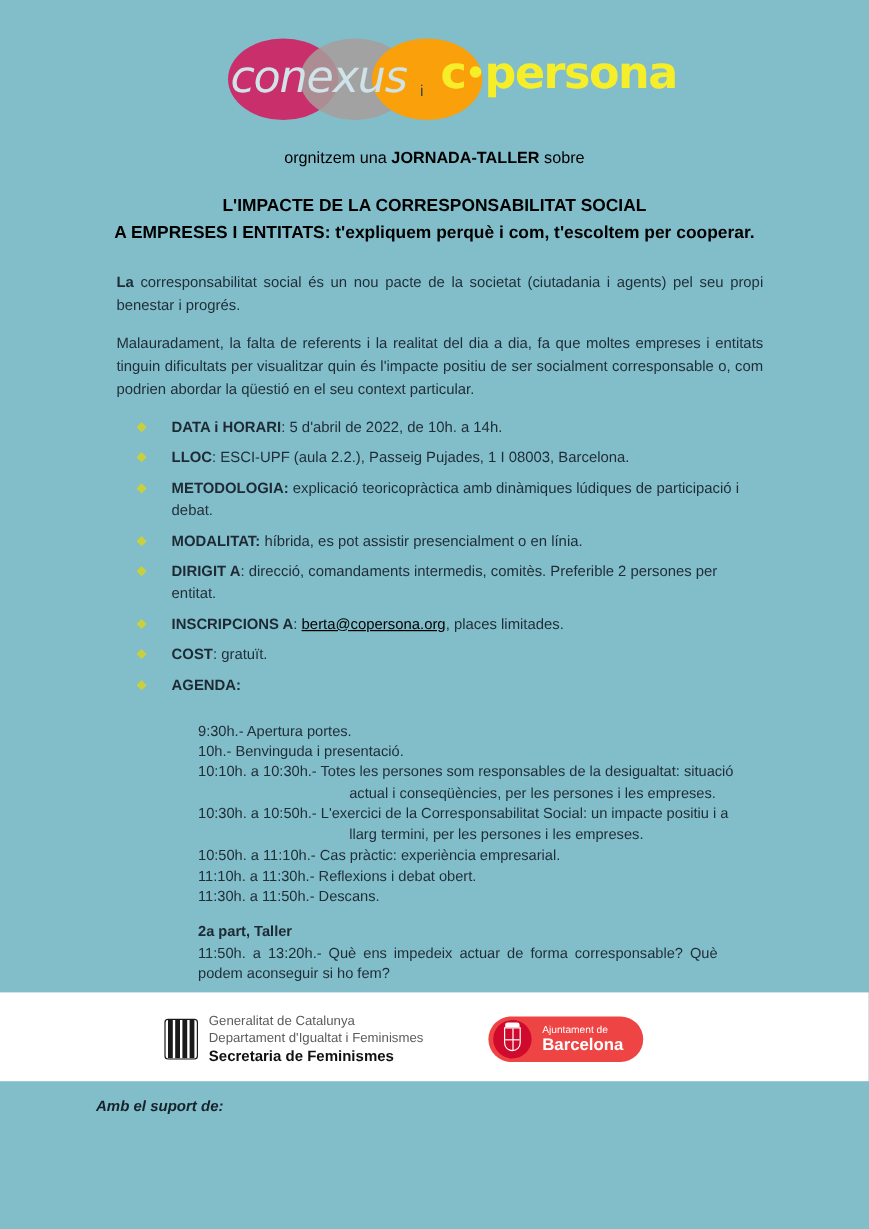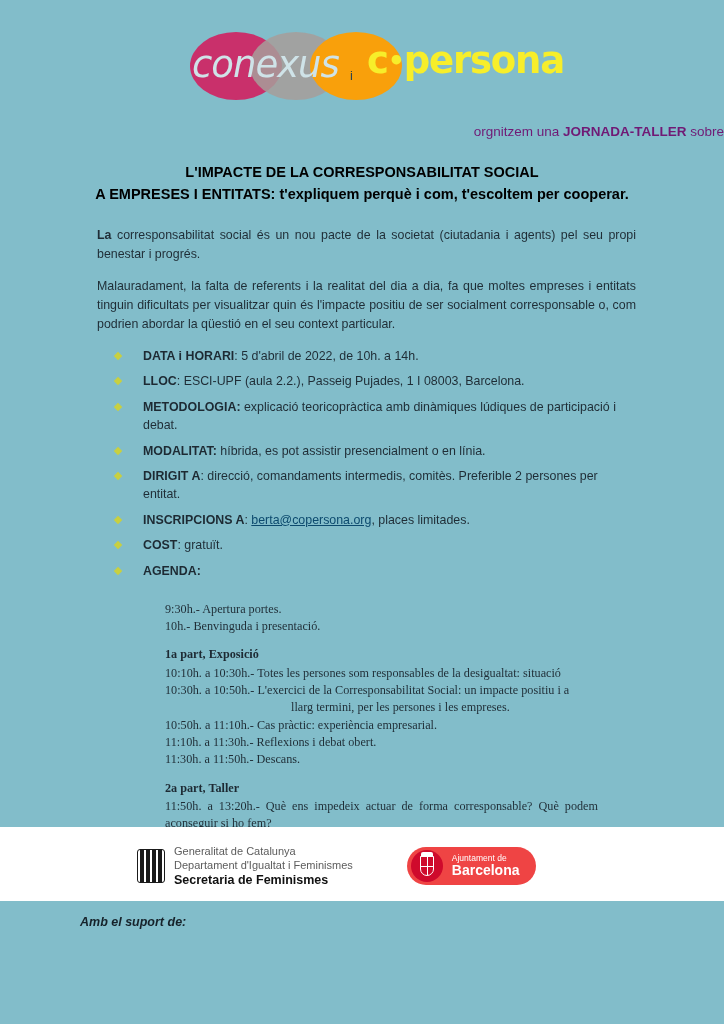--- a/index.html
+++ b/index.html
@@ -86,24 +86,24 @@
     line-height: 1;
     z-index: 5;
   }
   .copersona .dot {
     font-size: 27px;
     vertical-align: 3px;
   }
 
   
   .org-line {
-    text-align: right;
+    text-align: center;
     font-size: 13.5px;
     margin-top: 10px;
-    color: #701a75;
+    color: #000000;
   }
   .org-line b { font-weight: bold; }
 
   .main-title {
     text-align: center;
     color: #000000;
     font-size: 14.5px;
     font-weight: bold;
     line-height: 1.5;
     margin-top: 23px;
@@ -141,31 +141,30 @@
     height: 6px;
     background: #c8d040;
     transform: rotate(45deg);
     flex: 0 0 auto;
     margin-top: 5px;
     margin-right: 22px;
   }
   .bullet-label { font-weight: bold; text-align: right; }
   .bullet-text { color: #1f2d36; }
   .maillink {
-    color: #0c4a6e;
+    color: #000000;
     text-decoration: underline;
   }
 
   
   .agenda {
     margin-top: 20px;
     padding-left: 68px;
     font-size: 12.2px;
     line-height: 1.42;
-    font-family: Liberation Serif, serif;
   }
   .ag-line { color: #1f2d36; }
   .ag-head {
     font-weight: bold;
     margin-top: 11px;
     margin-bottom: 1px;
   }
   .ag-just {
     text-align: justify;
     padding-right: 38px;
@@ -372,22 +371,22 @@
     <div class="bullet-row">
       <span class="diamond"></span>
       <span><span class="bullet-label">AGENDA:</span></span>
     </div>
   </div>
 
   <div class="agenda">
     <div class="ag-line">9:30h.- Apertura portes.</div>
     <div class="ag-line">10h.- Benvinguda i presentació.</div>
 
-    <div class="ag-head">1a part, Exposició</div>
     <div class="ag-line">10:10h. a 10:30h.- Totes les persones som responsables de la desigualtat: situació</div>
+    <div class="ag-line ag-cont">actual i conseqüències, per les persones i les empreses.</div>
 
     <div class="ag-line">10:30h. a 10:50h.- L'exercici de la Corresponsabilitat Social: un impacte positiu i a</div>
     <div class="ag-line ag-cont">llarg termini, per les persones i les empreses.</div>
 
     <div class="ag-line">10:50h. a 11:10h.- Cas pràctic: experiència empresarial.</div>
     <div class="ag-line">11:10h. a 11:30h.- Reflexions i debat obert.</div>
     <div class="ag-line">11:30h. a 11:50h.- Descans.</div>
 
     <div class="ag-head">2a part, Taller</div>
     <div class="ag-line ag-just">11:50h. a 13:20h.- Què ens impedeix actuar de forma corresponsable? Què podem aconseguir si ho fem?</div>

